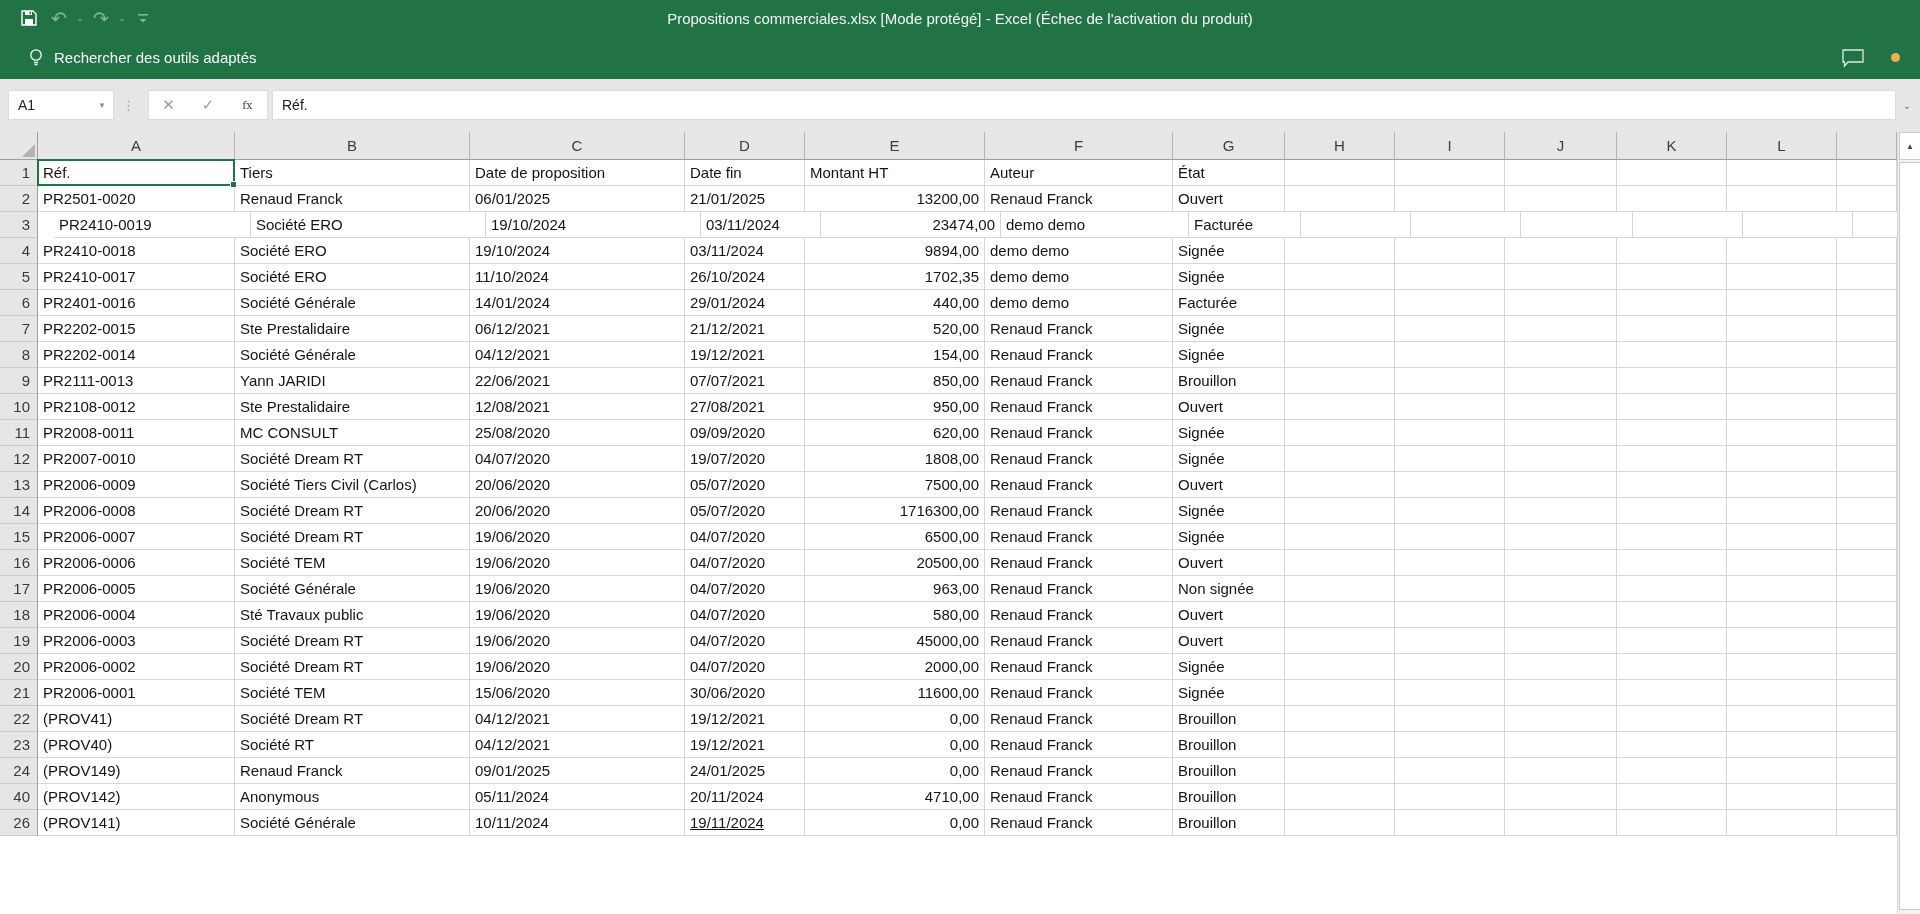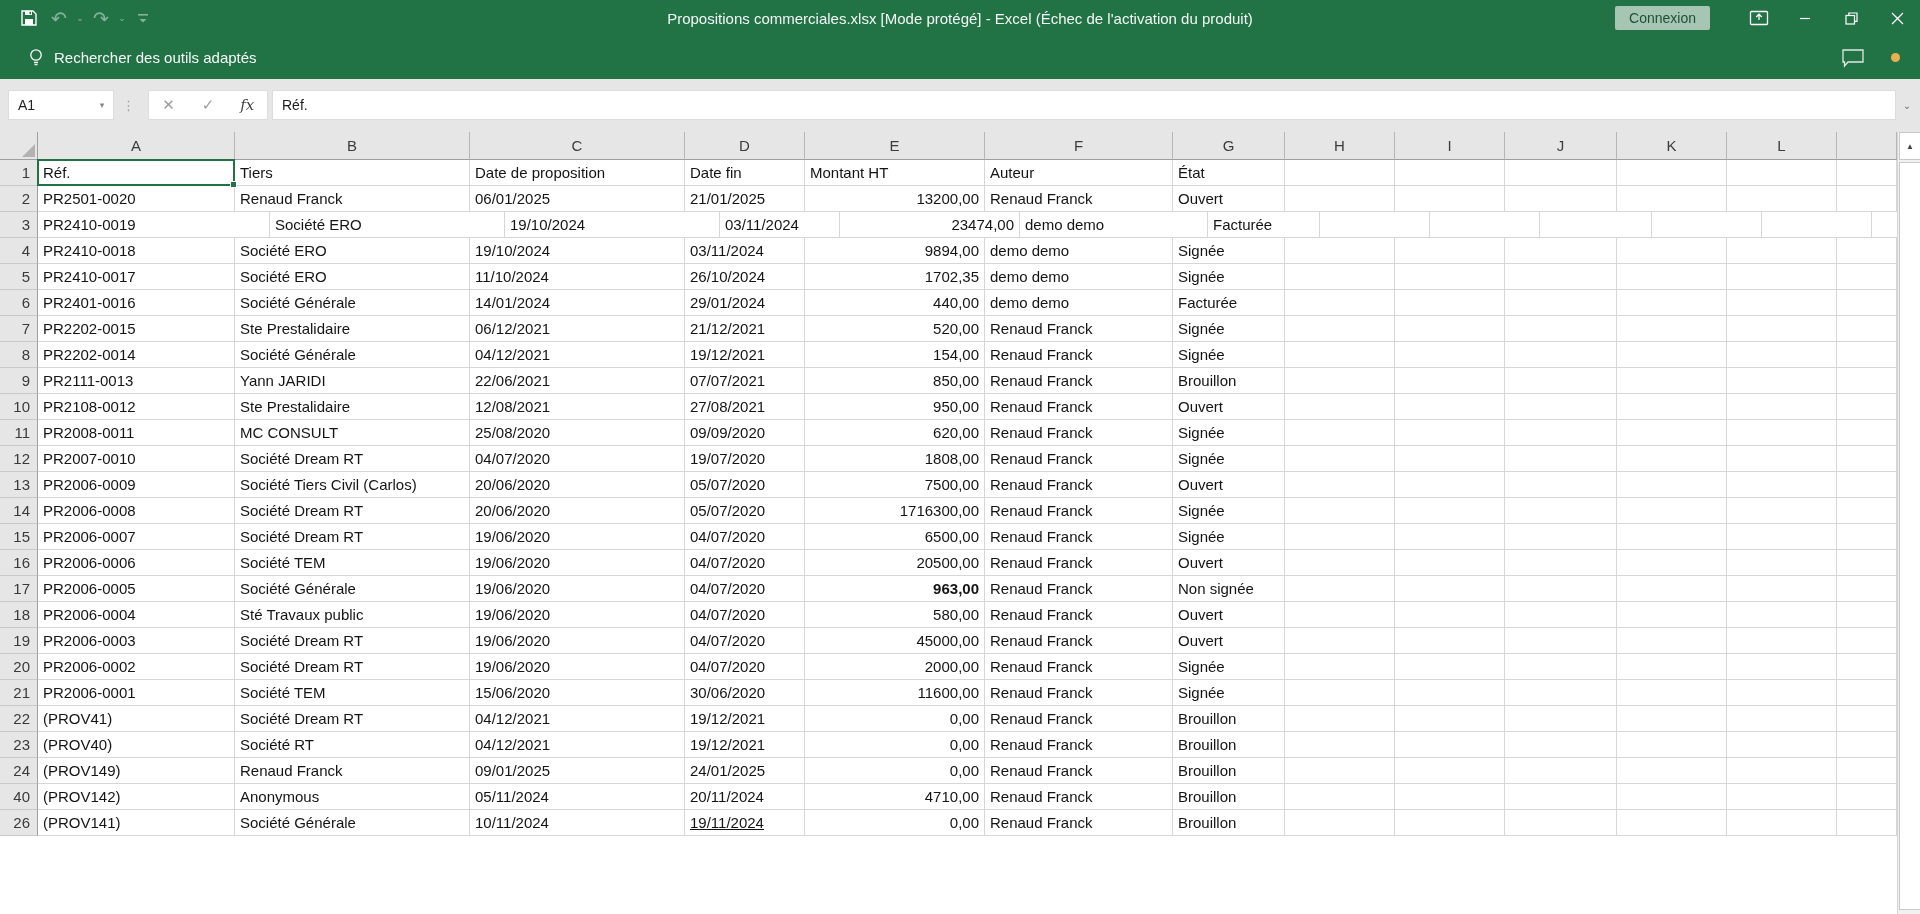--- a/index.html
+++ b/index.html
@@ -28,21 +28,21 @@
   .notif-dot { width:9px; height:9px; border-radius:50%; background:#ecaf4e; }
 
   
   .fbar { position:absolute; left:0; top:79px; width:1920px; height:53px; background:#e6e6e6; }
   .namebox { position:absolute; left:8px; top:11px; width:106px; height:30px; background:#fff; border:1px solid #dcdcdc; display:flex; align-items:center; }
   .namebox .nb-text { padding-left:9px; font-size:14px; color:#222; flex:1; }
   .nb-caret { width:22px; text-align:center; color:#8a8a8a; font-size:9px; }
   .fbar-dots { position:absolute; left:122px; top:11px; height:30px; display:flex; align-items:center; color:#9e9e9e; font-size:13px; letter-spacing:0; }
   .fbtns { position:absolute; left:148px; top:11px; width:120px; height:30px; background:#fff; border:1px solid #dcdcdc; display:flex; align-items:center; justify-content:space-around; }
   .fbtn { font-size:15px; color:#9b9b9b; width:32px; text-align:center; }
-  .fx { font-family:"DejaVu Serif", serif; font-style:italic; color:#444; font-size:15px; }
+  .fx { font-family:"DejaVu Serif", serif; color:#444; font-size:11px; }
   .finput { position:absolute; left:272px; top:11px; right:24px; height:30px; background:#fff; border:1px solid #dcdcdc; display:flex; align-items:center; padding-left:9px; font-size:14px; color:#1a1a1a; }
   .fbar-chev { position:absolute; right:4px; top:11px; height:30px; width:18px; display:flex; align-items:center; justify-content:center; color:#777; font-size:10px; }
 
   
   .grid { position:absolute; left:0; top:132px; width:1897px; height:782px; background:#fff; }
   .colheads { position:absolute; left:0; top:0; height:28px; display:flex; }
   .corner { width:38px; height:28px; background:#e6e6e6; border-right:1px solid #9e9e9e; border-bottom:1px solid #9e9e9e; position:relative; }
   .corner .tri { position:absolute; right:2px; bottom:2px; width:0; height:0; border-left:13px solid transparent; border-bottom:13px solid #b2b2b2; }
   .colhead { height:28px; background:#e6e6e6; border-right:1px solid #b6b6b6; border-bottom:1px solid #9e9e9e; display:flex; align-items:center; justify-content:center; font-size:15px; color:#3c3c3c; }
   .rows { position:absolute; left:0; top:28px; }
@@ -82,45 +82,20 @@
       <div class="qat-btn dim" style="font-size:19px;">↷</div>
       <div class="qat-caret">⌄</div>
       <div class="qat-btn dim">
         <svg width="12" height="12" viewBox="0 0 12 12">
             <rect x="1" y="2" width="10" height="1.6" fill="#fff"></rect>
             <path d="M2.5 7 L9.5 7 L6 10.5 Z" fill="#fff"></path>
           </svg>
       </div>
     </div>
     <div class="win-title">Propositions commerciales.xlsx  [Mode protégé]  -  Excel (Échec de l'activation du produit)</div>
-    <div class="title-right">
-      <div class="connexion">Connexion</div>
-      <div class="ribbon-display">
-        <svg width="20" height="20" viewBox="0 0 20 20">
-            <rect x="1.5" y="3.5" width="17" height="13" rx="1" fill="none" stroke="#fff" stroke-width="1.3"></rect>
-            <path d="M10 12 V6.5 M7.2 9 L10 6.2 L12.8 9" fill="none" stroke="#fff" stroke-width="1.3"></path>
-          </svg>
-      </div>
-      <div class="win-btn">
-        <svg width="12" height="12" viewBox="0 0 12 12">
-            <line x1="1" y1="6.5" x2="11" y2="6.5" stroke="#fff" stroke-width="1.2"></line>
-          </svg>
-      </div>
-      <div class="win-btn">
-        <svg width="13" height="13" viewBox="0 0 13 13">
-            <rect x="1" y="3.5" width="8.5" height="8.5" fill="none" stroke="#fff" stroke-width="1.2"></rect>
-            <path d="M3.8 3.5 V1 H12 V9.3 H9.5" fill="none" stroke="#fff" stroke-width="1.2"></path>
-          </svg>
-      </div>
-      <div class="win-btn">
-        <svg width="13" height="13" viewBox="0 0 13 13">
-            <path d="M1 1 L12 12 M12 1 L1 12" stroke="#fff" stroke-width="1.3"></path>
-          </svg>
-      </div>
-    </div>
   </div>
 
   <div class="ribbon">
     <div class="search-box">
       <span>
         <svg width="16" height="20" viewBox="0 0 16 20">
             <circle cx="8" cy="7" r="5.2" fill="none" stroke="#fff" stroke-width="1.3"></circle>
             <path d="M6 14.5 h4 M6.5 16.7 h3" stroke="#fff" stroke-width="1.3"></path>
           </svg>
       </span>
@@ -198,21 +173,21 @@
           <div class="cell" style="width: 112px;">Ouvert</div>
           <div class="cell" style="width: 110px;"></div>
           <div class="cell" style="width: 110px;"></div>
           <div class="cell" style="width: 112px;"></div>
           <div class="cell" style="width: 110px;"></div>
           <div class="cell" style="width: 110px;"></div>
           <div class="cell" style="width: 60px;"></div>
         </div>
         <div class="row">
           <div class="rownum">3</div>
-          <div class="cell" style="width: 232px;">PR2410-0019</div>
+          <div class="cell" style="width: 197px; margin-left: 16px;">PR2410-0019</div>
           <div class="cell" style="width: 235px;">Société ERO</div>
           <div class="cell" style="width: 215px;">19/10/2024</div>
           <div class="cell" style="width: 120px;">03/11/2024</div>
           <div class="cell num" style="width: 180px;">23474,00</div>
           <div class="cell" style="width: 188px;">demo demo</div>
           <div class="cell" style="width: 112px;">Facturée</div>
           <div class="cell" style="width: 110px;"></div>
           <div class="cell" style="width: 110px;"></div>
           <div class="cell" style="width: 112px;"></div>
           <div class="cell" style="width: 110px;"></div>
@@ -426,21 +401,21 @@
           <div class="cell" style="width: 110px;"></div>
           <div class="cell" style="width: 110px;"></div>
           <div class="cell" style="width: 60px;"></div>
         </div>
         <div class="row">
           <div class="rownum">17</div>
           <div class="cell" style="width: 197px;">PR2006-0005</div>
           <div class="cell" style="width: 235px;">Société Générale</div>
           <div class="cell" style="width: 215px;">19/06/2020</div>
           <div class="cell" style="width: 120px;">04/07/2020</div>
-          <div class="cell num" style="width: 180px; font-weight: bold;">963,00</div>
+          <div class="cell num" style="width: 180px;">963,00</div>
           <div class="cell" style="width: 188px;">Renaud Franck</div>
           <div class="cell" style="width: 112px;">Non signée</div>
           <div class="cell" style="width: 110px;"></div>
           <div class="cell" style="width: 110px;"></div>
           <div class="cell" style="width: 112px;"></div>
           <div class="cell" style="width: 110px;"></div>
           <div class="cell" style="width: 110px;"></div>
           <div class="cell" style="width: 60px;"></div>
         </div>
         <div class="row">

